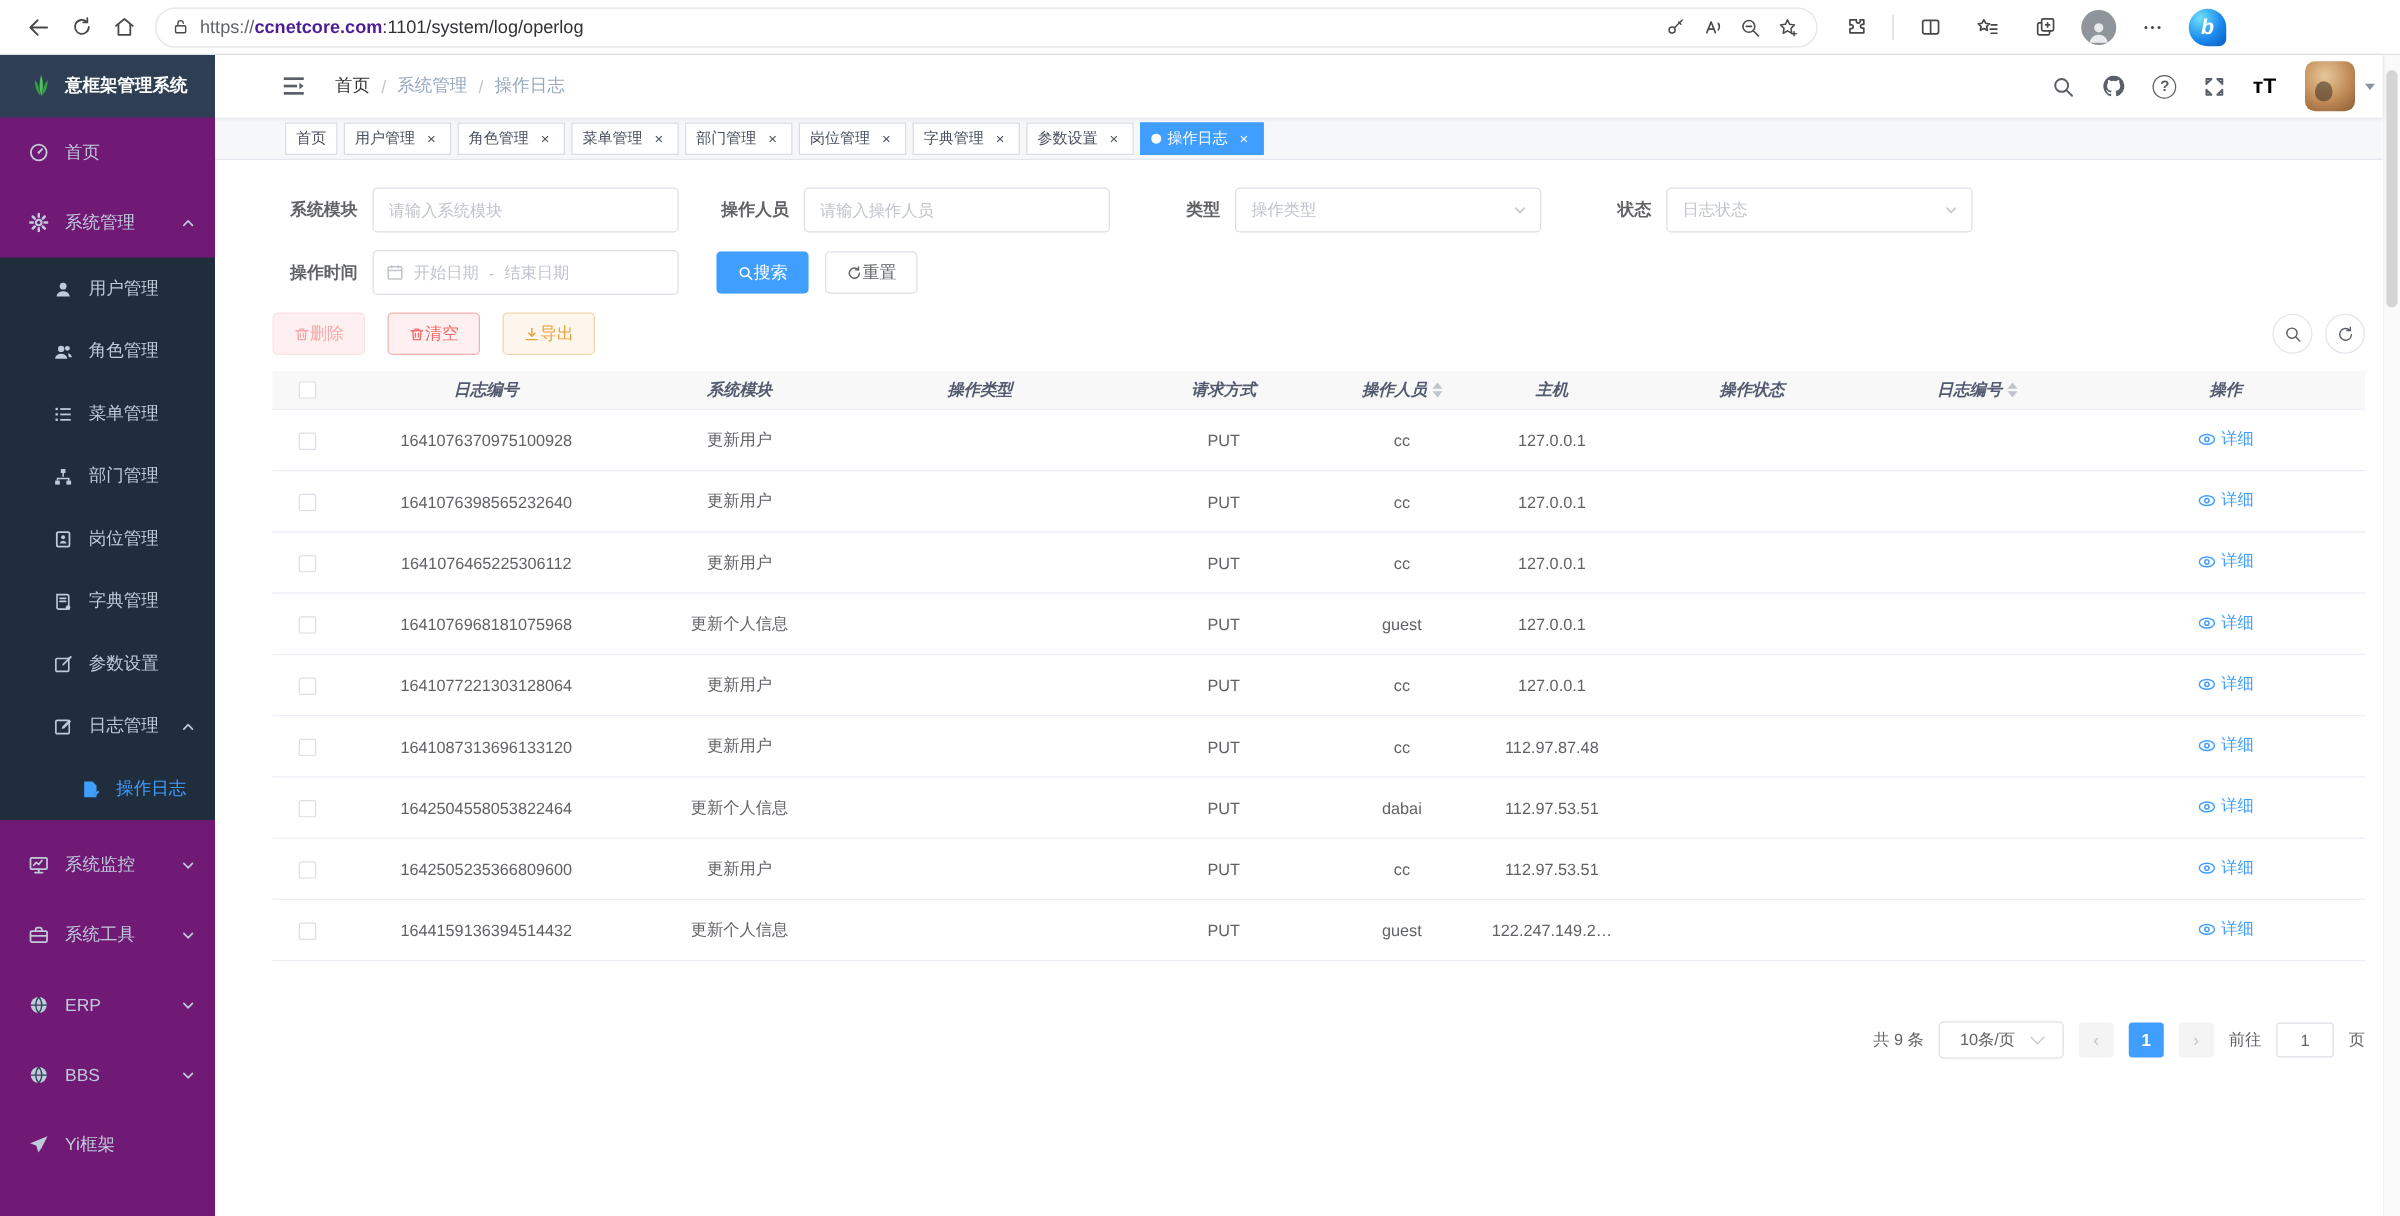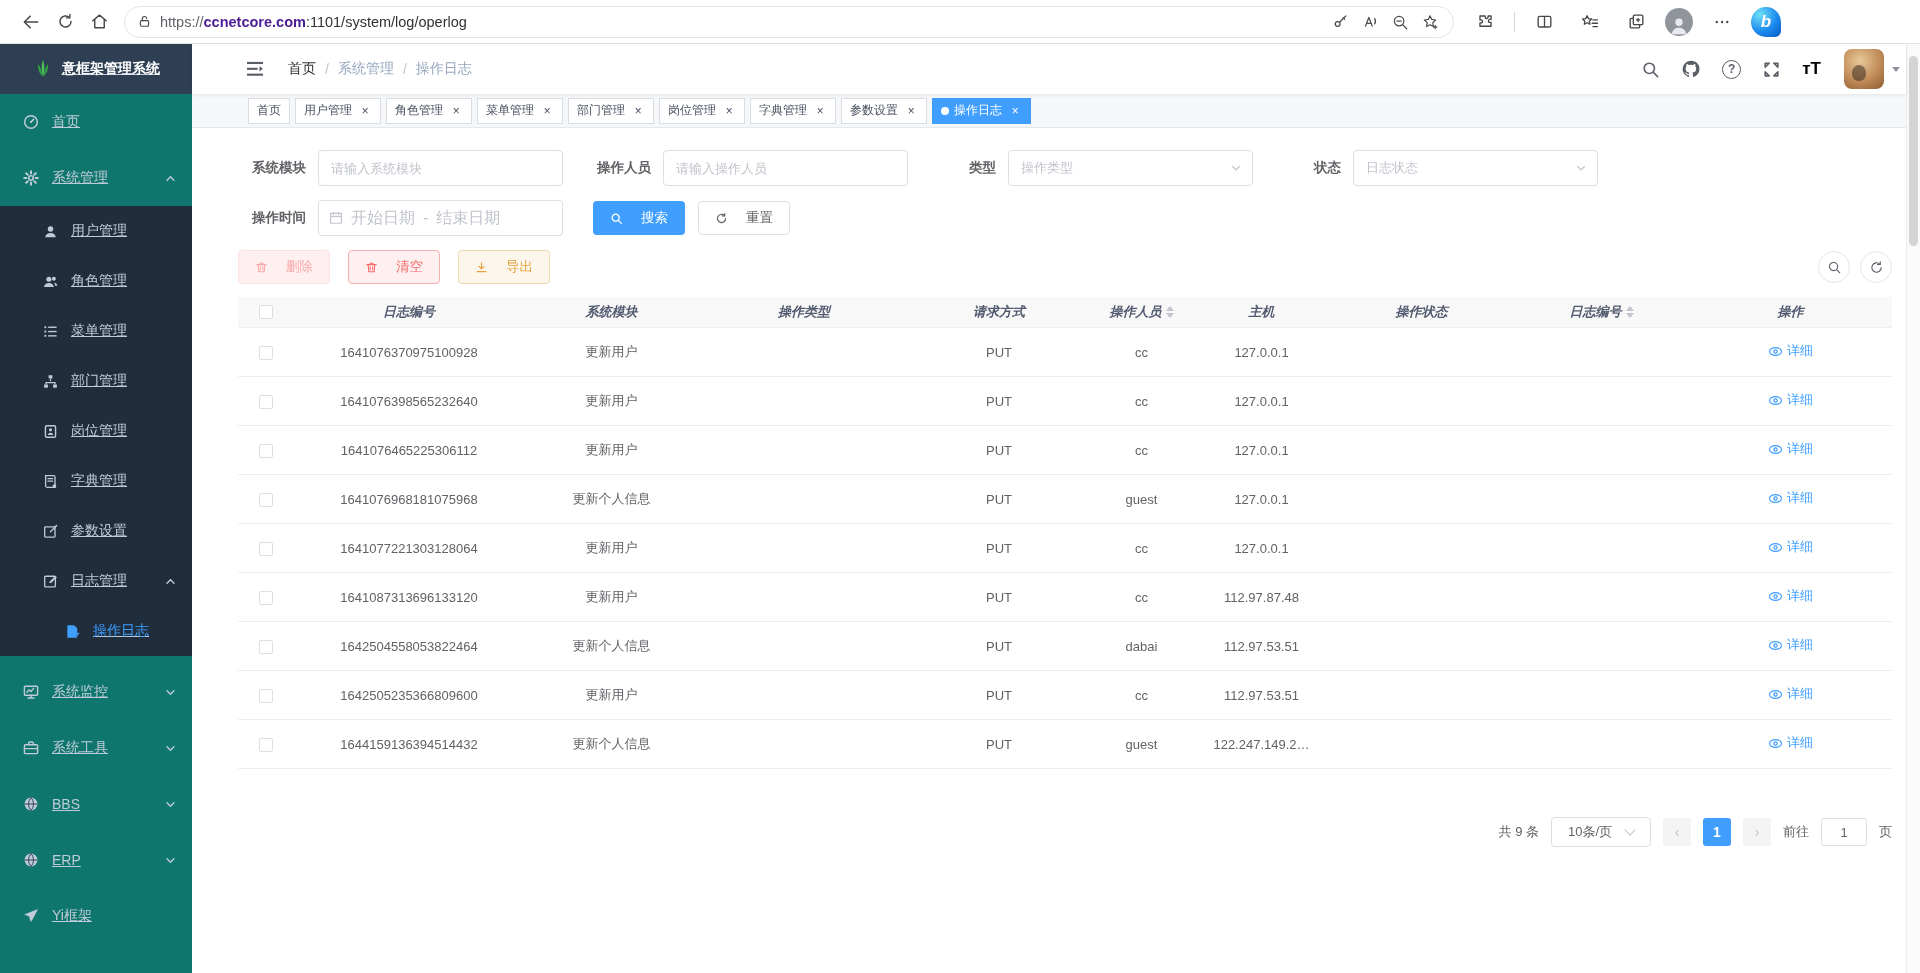--- a/index.html
+++ b/index.html
@@ -14,21 +14,21 @@
   .url-text b { color:#4c1d95; font-weight:700; }
   .url-text .path { color:#303134; }
   .pill-ico { width:30px; height:30px; display:flex; align-items:center; justify-content:center; color:#4a4a4a; cursor:pointer; flex:0 0 auto; }
   .b-right { display:flex; align-items:center; margin-left:14px; gap:12px; }
   .b-divider { width:1px; height:20px; background:#d6d6d6; }
   .b-avatar { width:28px; height:28px; border-radius:50%; background:#8f959b; display:flex; align-items:flex-end; justify-content:center; overflow:hidden; }
   .bing { width:30px; height:30px; border-radius:50% 50% 6px 50%; background:radial-gradient(circle at 30% 25%, #6ee0f7, #1c8bf0 55%, #0a5bbd); color:#fff; font-weight:700; font-style:italic; font-size:17px; display:flex; align-items:center; justify-content:center; cursor:pointer; box-shadow:0 0 0 2px #fff; }
 
   
   .app { display:flex; height:929px; }
-  .sidebar { width:192px; background:#0f766e; color:#bfcbd9; flex:0 0 auto; overflow:hidden;text-decoration:underline; }
+  .sidebar { width:172px; background:#701a75; color:#bfcbd9; flex:0 0 auto; overflow:hidden; }
   .logo { height:50px; display:flex; align-items:center; justify-content:center; gap:8px; background:#2e3f53; }
   .logo-title { color:#fff; font-size:14px; font-weight:700; }
   .mi { display:flex; align-items:center; height:56px; padding-left:23px; font-size:14px; cursor:pointer; position:relative; }
   .mi .lbl { margin-left:13px; }
   .mi .arrow { position:absolute; right:16px; color:#bfcbd9; }
   .sub { background:#1f2d3d; }
   .sub .mi { height:50px; padding-left:43px; }
   .sub .mi.d3 { padding-left:65px; }
   .mi.active { color:#409eff; }
   .mi .micon { color:#bfcbd9; display:flex; }
@@ -64,22 +64,22 @@
   .content { padding:22px 0 0 46px; background:#fff; flex:1; }
   .frow { display:flex; align-items:center; margin-bottom:14px; }
   .fitem { display:flex; align-items:center; margin-right:20px; }
   .flabel { width:68px; text-align:right; font-size:13.5px; font-weight:700; color:#606266; margin-right:12px; flex:0 0 auto; }
   .inp, .sel, .drange { width:245px; height:36px; border:1px solid #dcdfe6; border-radius:4px; background:#fff; font-size:13px; color:#000000; }
   .inp { padding:0 12px; outline:none; }
   .inp::placeholder { color:#c0c4cc; }
   .sel { display:flex; align-items:center; padding:0 12px; color:#c0c4cc; position:relative; cursor:pointer; }
   .sel .chev { position:absolute; right:10px; color:#c0c4cc; }
   .drange { display:flex; align-items:center; padding:0 10px; color:#c0c4cc; gap:8px; }
-  .drange .ph { font-size:16px; }
-  .btn { height:34px; border-radius:4px; font-size:13.5px; display:inline-flex; align-items:center; justify-content:center; gap:18px; cursor:pointer; border:1px solid transparent; padding:0 16px; }
+  .drange .ph { font-size:13px; }
+  .btn { height:34px; border-radius:4px; font-size:13.5px; display:inline-flex; align-items:center; justify-content:center; gap:0; cursor:pointer; border:1px solid transparent; padding:0 16px; }
   .btn-primary { background:#409eff; color:#fff; }
   .btn-plain { background:#fff; border-color:#dcdfe6; color:#606266; }
   .btn-danger-dis { background:#fef0f0; border-color:#fde2e2; color:#f9a7a7; cursor:not-allowed; }
   .btn-danger { background:#fef0f0; border-color:#f4b1b1; color:#f56c6c;align-items:center; }
   .btn-warn { background:#fdf6ec; border-color:#f0d8ae; color:#e6a23c; }
   .toolrow { display:flex; align-items:center; margin:0 0 13px 0; }
   .tool-right { margin-left:auto; display:flex; gap:10px; padding-right:14px; }
   .circ { width:32px; height:32px; border-radius:50%; border:1px solid #e3e6ec; background:#fff; color:#5a5e66; display:flex; align-items:center; justify-content:center; cursor:pointer; }
 
   
@@ -381,35 +381,35 @@
           </svg>
         </span>
     </div>
     <div class="mi">
       <span class="micon">
           <svg width="16" height="16" viewBox="0 0 16 16">
             <circle cx="8" cy="8" r="6.4" fill="currentColor"></circle>
             <path d="M1.6 8h12.8M8 1.6C4.8 5 4.8 11 8 14.4M8 1.6c3.2 3.4 3.2 9.4 0 12.8" fill="none" stroke="#304156" stroke-width="1"></path>
           </svg>
         </span>
-      <span class="lbl">BBS</span>
+      <span class="lbl">ERP</span>
       <span class="arrow">
           <svg width="11" height="11" viewBox="0 0 16 16" fill="none" stroke="currentColor" stroke-width="2" stroke-linecap="round">
             <path d="M3 5.5l5 5 5-5"></path>
           </svg>
         </span>
     </div>
     <div class="mi">
       <span class="micon">
           <svg width="16" height="16" viewBox="0 0 16 16">
             <circle cx="8" cy="8" r="6.4" fill="currentColor"></circle>
             <path d="M1.6 8h12.8M8 1.6C4.8 5 4.8 11 8 14.4M8 1.6c3.2 3.4 3.2 9.4 0 12.8" fill="none" stroke="#304156" stroke-width="1"></path>
           </svg>
         </span>
-      <span class="lbl">ERP</span>
+      <span class="lbl">BBS</span>
       <span class="arrow">
           <svg width="11" height="11" viewBox="0 0 16 16" fill="none" stroke="currentColor" stroke-width="2" stroke-linecap="round">
             <path d="M3 5.5l5 5 5-5"></path>
           </svg>
         </span>
     </div>
     <div class="mi">
       <span class="micon">
           <svg width="16" height="16" viewBox="0 0 16 16" fill="currentColor">
             <path d="M15 1L1.2 6.6l4.9 1.9L7.6 14l2.4-3.3L15 1z"></path>

